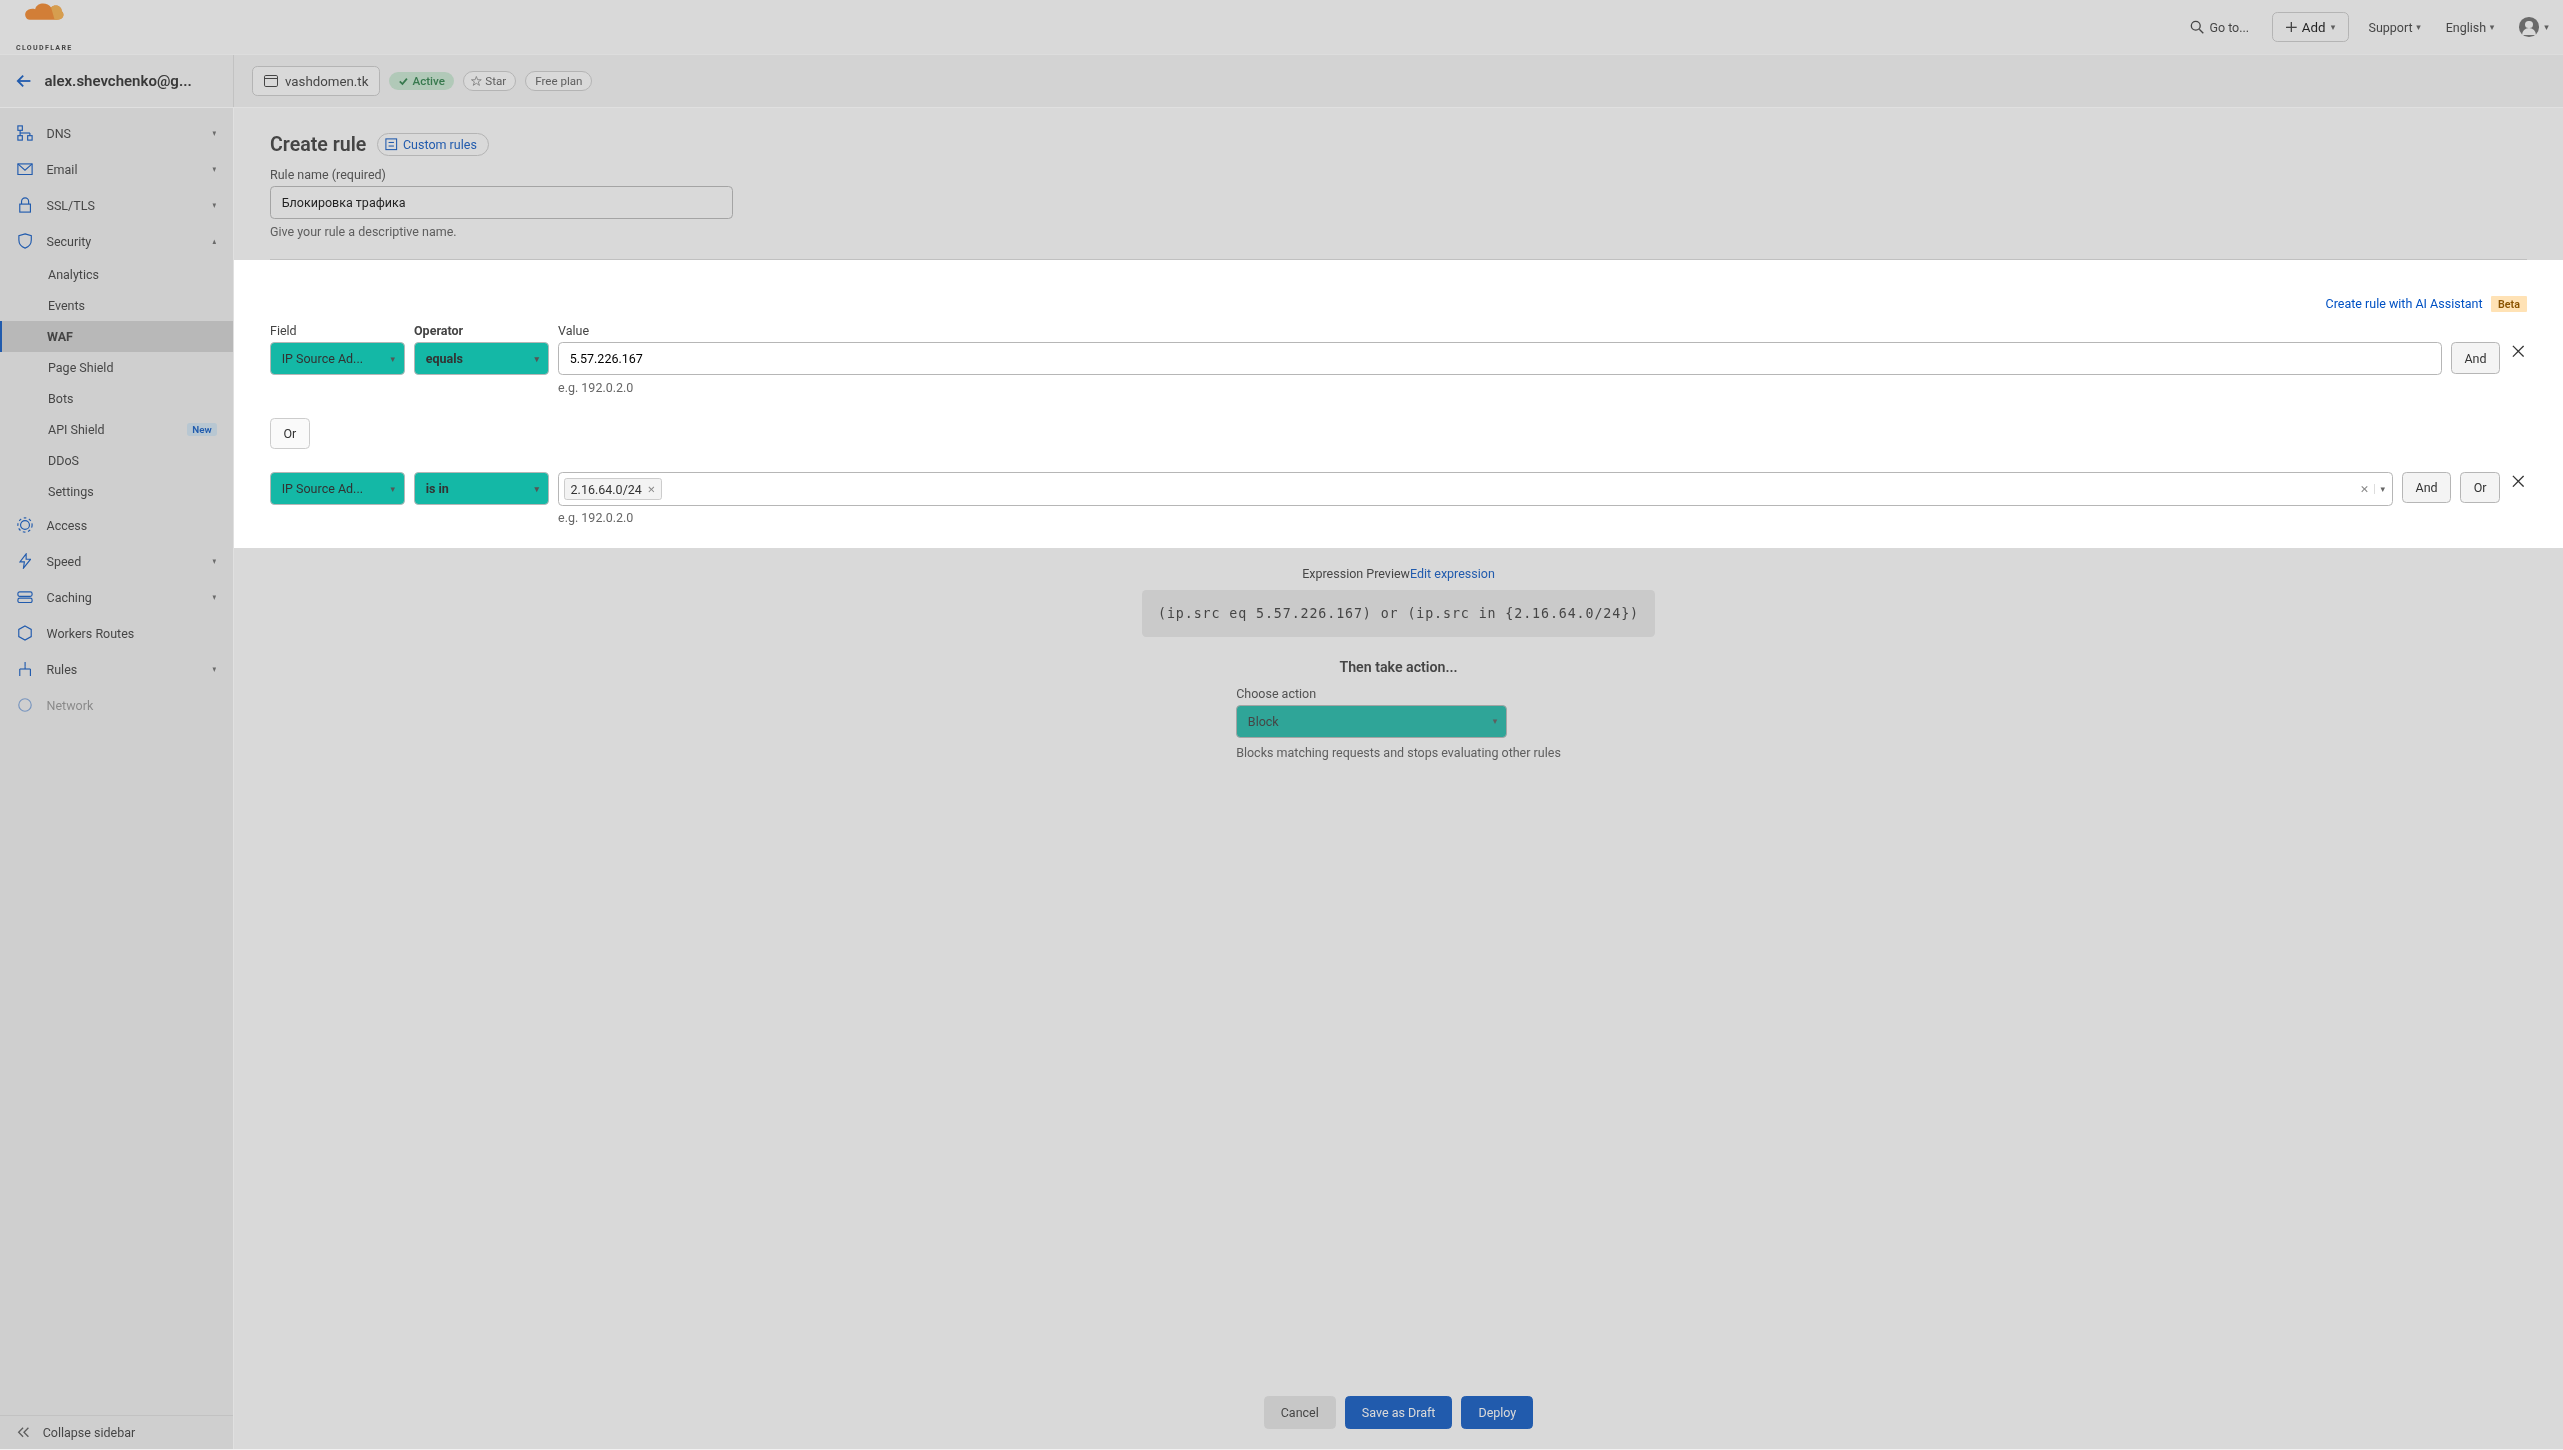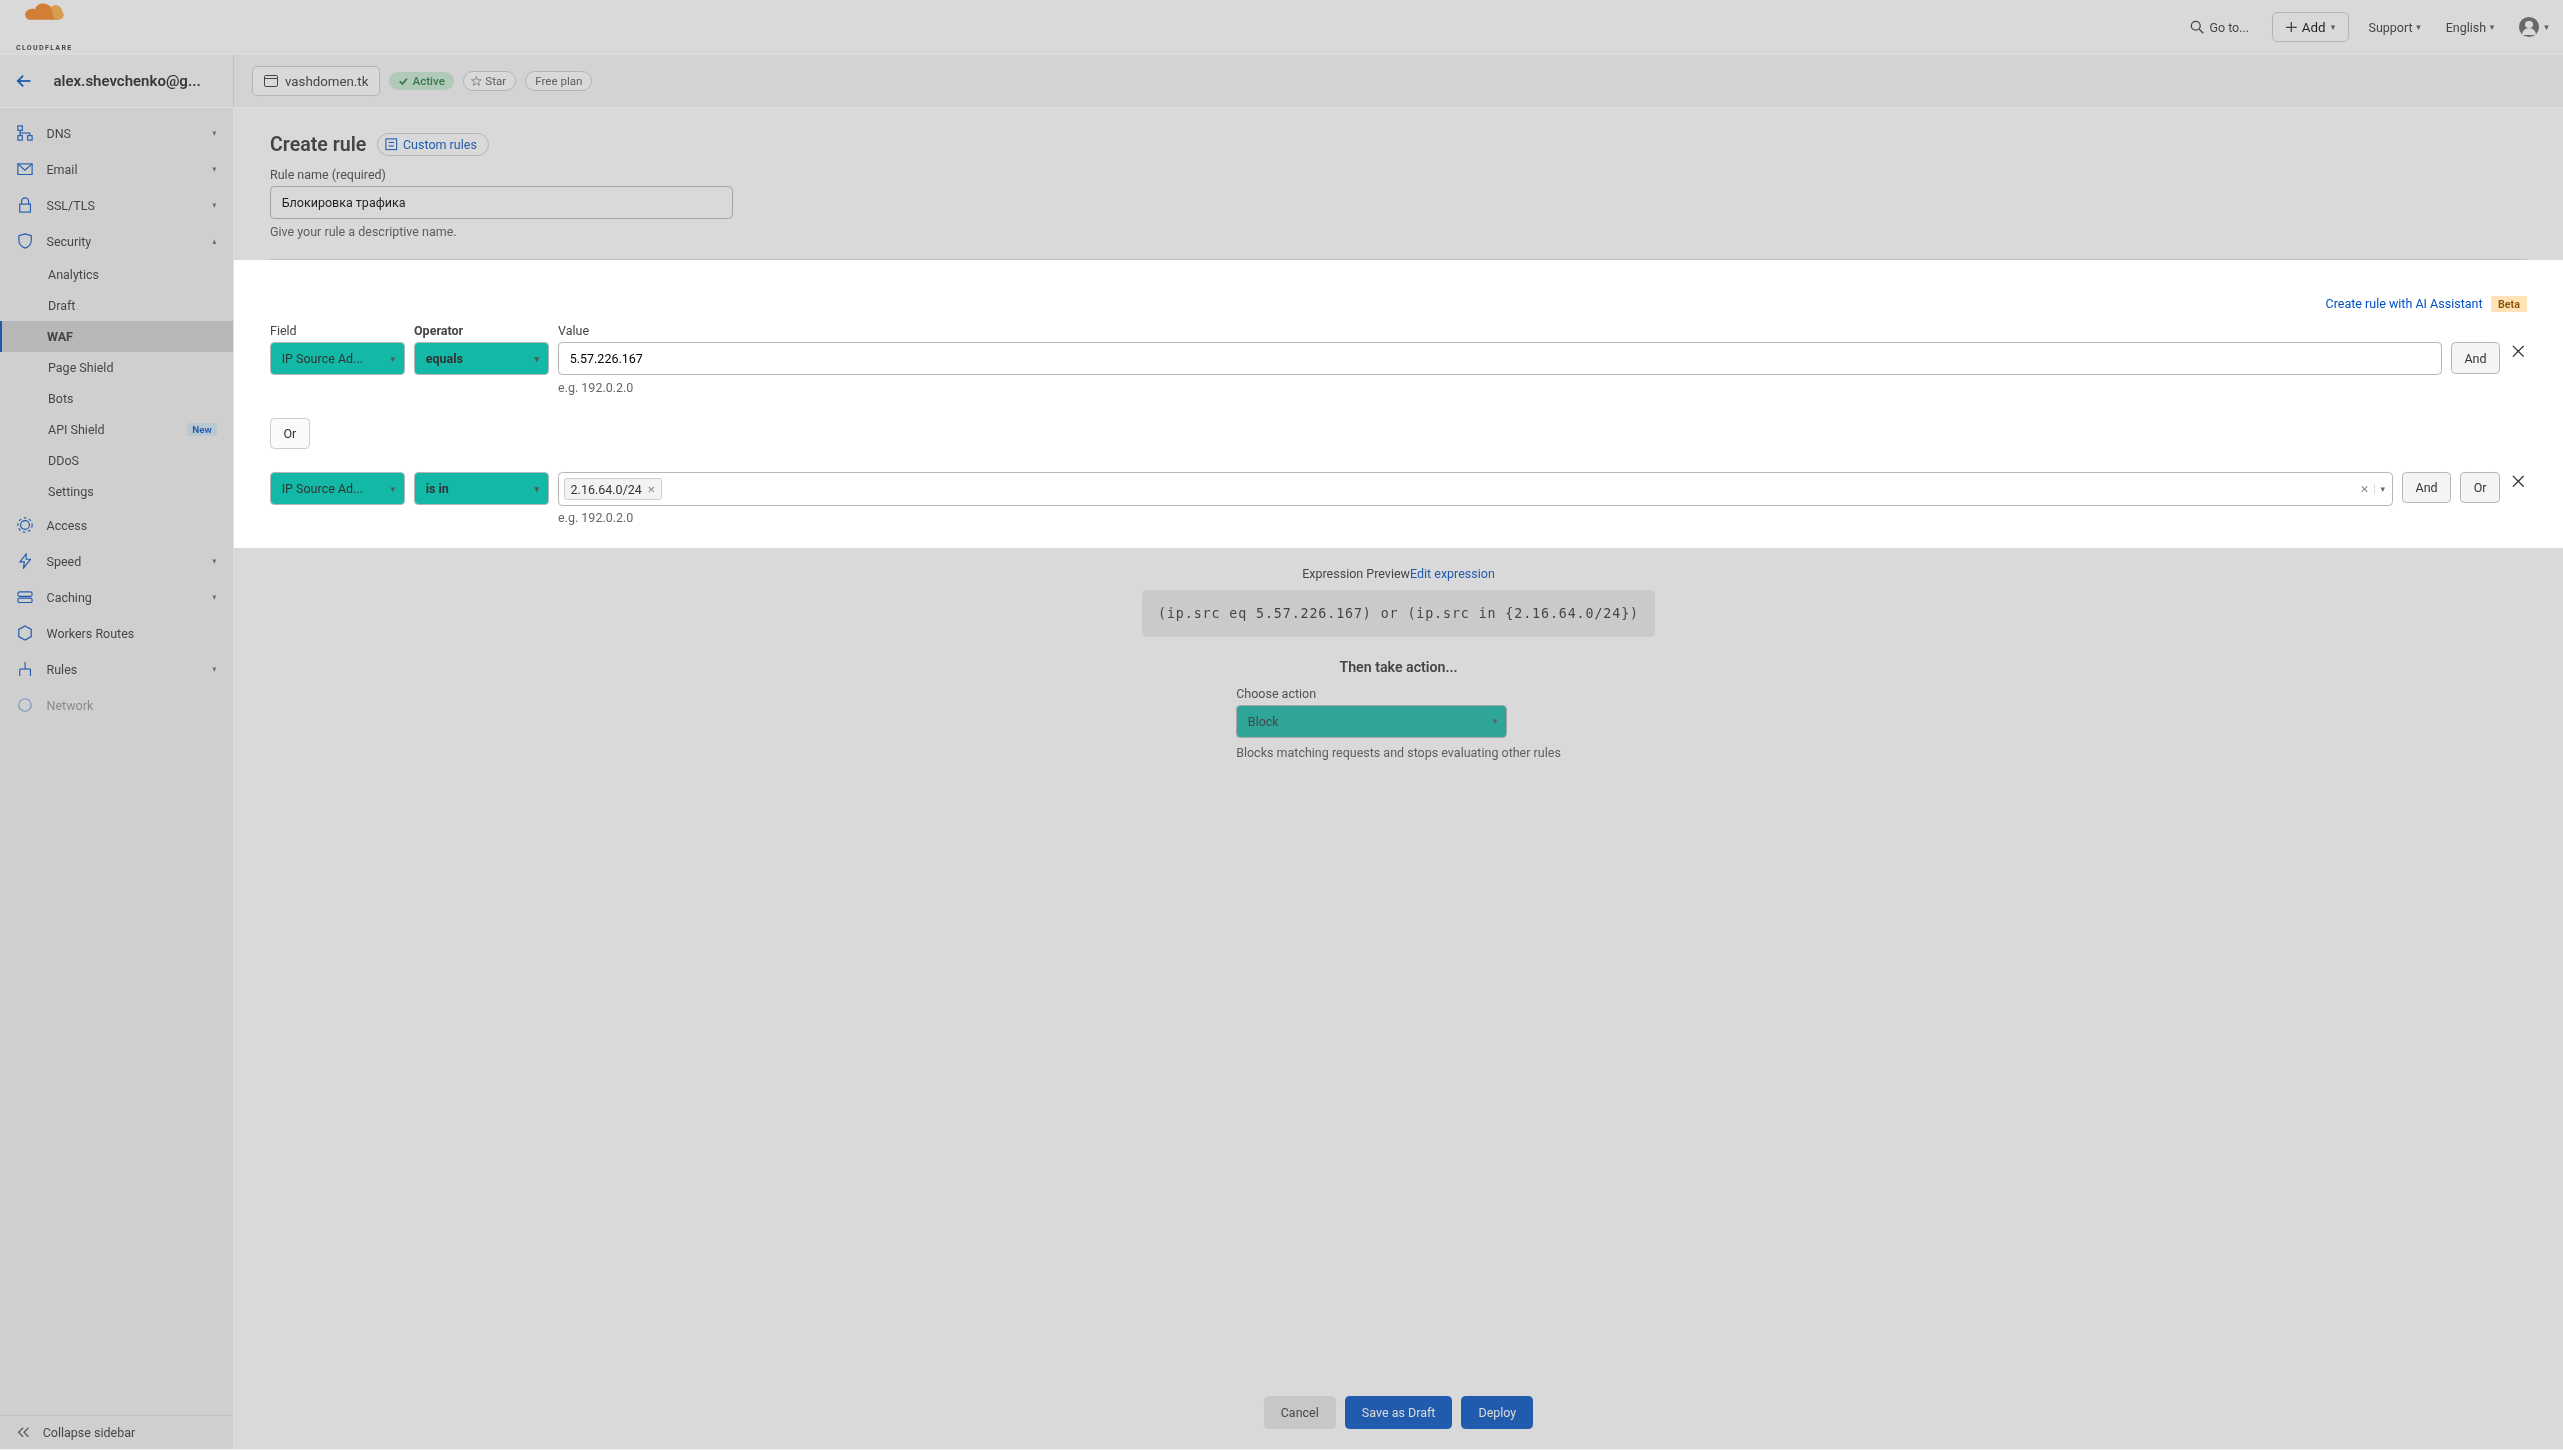--- a/index.html
+++ b/index.html
@@ -14,21 +14,21 @@
 .search-goto { display: flex; align-items: center; gap: 5.3px; color: #333; padding: 5.3px 9px; cursor: pointer; }
 .btn-add { display: flex; align-items: center; gap: 5.3px; border: 0.9px solid #ccc; background: #fff; padding: 6.2px 12.5px; border-radius: 5.3px; margin: 0 7.1px 0 14.2px; cursor: pointer; }
 .top-link { display: flex; align-items: center; gap: 3.6px; padding: 0 12.5px; color: #333; cursor: pointer; font-size: 12.5px; }
 .avatar-wrap { display: flex; align-items: center; gap: 1.8px; padding-left: 12.5px; cursor: pointer; }
 .avatar-icon { width: 19.6px; height: 19.6px; border-radius: 50%; background: #666; position: relative; }
 .avatar-icon::before { content:""; position:absolute; top:3.6px; left:6.2px; width:7.1px; height:7.1px; border-radius:50%; background:#fff; }
 .avatar-icon::after { content:""; position:absolute; bottom:1.8px; left:2.7px; width:14.2px; height:7.1px; border-radius:7.1px 7.1px 0 0; background:#fff; }
 
 
 .sub-header { height: 53px; background: #f7f7f7; border-bottom: 0.9px solid #e0e0e0; display: flex; align-items: center; }
-.sub-left { width: 234px; display: flex; align-items: center; padding: 0 12.5px; border-right: 0.9px solid #e0e0e0; height: 100%; gap: 16px; }
+.sub-left { width: 234px; display: flex; align-items: center; padding: 0 12.5px; border-right: 0.9px solid #e0e0e0; height: 100%; gap: 7px; }
 .back-arrow { width: 25px; height: 25px; display: flex; align-items: center; justify-content: center; color: #0051c3; cursor: pointer; }
 .account-email { font-weight: 600; font-size: 15px; color: #222; white-space: nowrap; overflow: hidden; text-overflow: ellipsis; flex:1; }
 
 .sub-right { display: flex; align-items: center; padding: 0 18px; gap: 9px; }
 .zone-chip { border: 0.9px solid #ccc; background: #fff; border-radius: 5.3px; padding: 6.2px 10.7px; display: flex; align-items: center; gap: 7.1px; cursor: pointer; }
 .zone-icon { width:14.2px; height:12.5px; border:1.3px solid #333; border-radius:1.8px; position:relative; }
 .zone-icon::before { content:""; position:absolute; top:2.7px; left:0; right:0; height:0.9px; background:#333; }
 .zone-name { font-size: 13.3px; color: #333; }
 .badge-active { background: #c8e9d2; color: #1f7a3e; border-radius: 12.5px; padding: 1.8px 9px; font-size: 11.6px; font-weight: 500; display: flex; align-items: center; gap: 3.6px; }
 .check-small { width: 10.7px; height: 10.7px; }
@@ -238,21 +238,21 @@
             </svg>
           </div>
         <span class="nav-label">Security</span>
         <span class="chev">▴</span>
       </div>
       <div class="nav-sub">
         <div class="nav-item">
             <span>Analytics</span>
           </div>
         <div class="nav-item">
-            <span>Draft</span>
+            <span>Events</span>
           </div>
         <div class="nav-item nav-sub-active">
             <span>WAF</span>
           </div>
         <div class="nav-item">
             <span>Page Shield</span>
           </div>
         <div class="nav-item">
             <span>Bots</span>
           </div>

